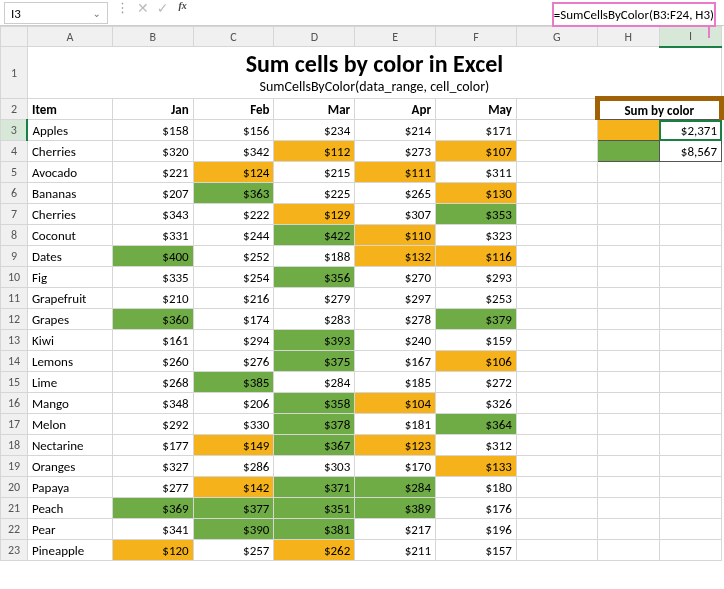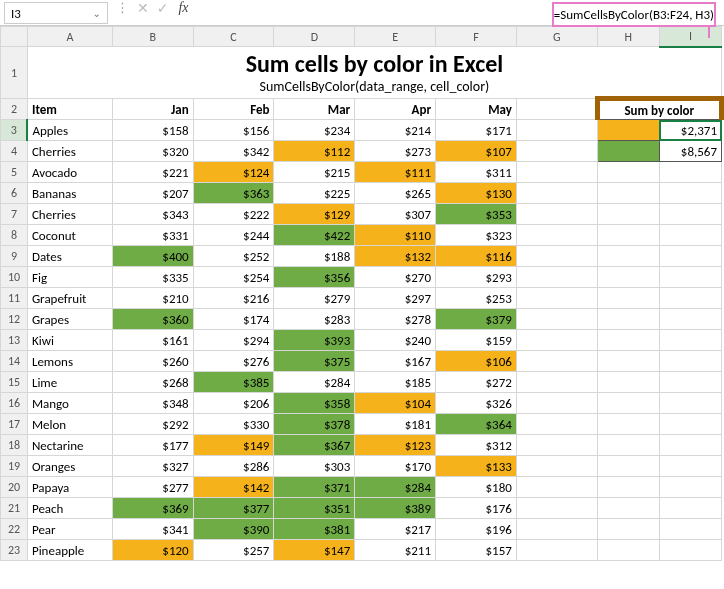--- a/index.html
+++ b/index.html
@@ -41,21 +41,22 @@
   .fx-cancel, .fx-confirm {
     color: #bbb;
     padding: 0 4px;
     font-size: 14px;
   }
   .fx-btn {
     font-style: italic;
     font-family: 'Times New Roman', serif;
     color: #444;
     padding: 0 6px;
-    font-size: 14px;
+    font-size: 10px;
+    font-weight: bold;
   }
   .formula-input {
     flex: 1;
     height: 22px;
     border: none;
     padding: 0 4px;
     font-family: Calibri, Arial, sans-serif;
     font-size: 13px;
     outline: none;
   }
@@ -452,21 +453,21 @@
         <td class="cell num ">$196</td>
         <td class="cell "></td>
         <td class="cell "></td>
         <td class="cell "></td>
       </tr>
       <tr>
         <th class="rowhdr">23</th>
         <td class="cell txt">Pineapple</td>
         <td class="cell num f-orange">$120</td>
         <td class="cell num ">$257</td>
-        <td class="cell num f-orange">$147</td>
+        <td class="cell num f-orange">$262</td>
         <td class="cell num ">$211</td>
         <td class="cell num ">$157</td>
         <td class="cell "></td>
         <td class="cell "></td>
         <td class="cell "></td>
       </tr>
     </tbody>
 
 </table>
 

